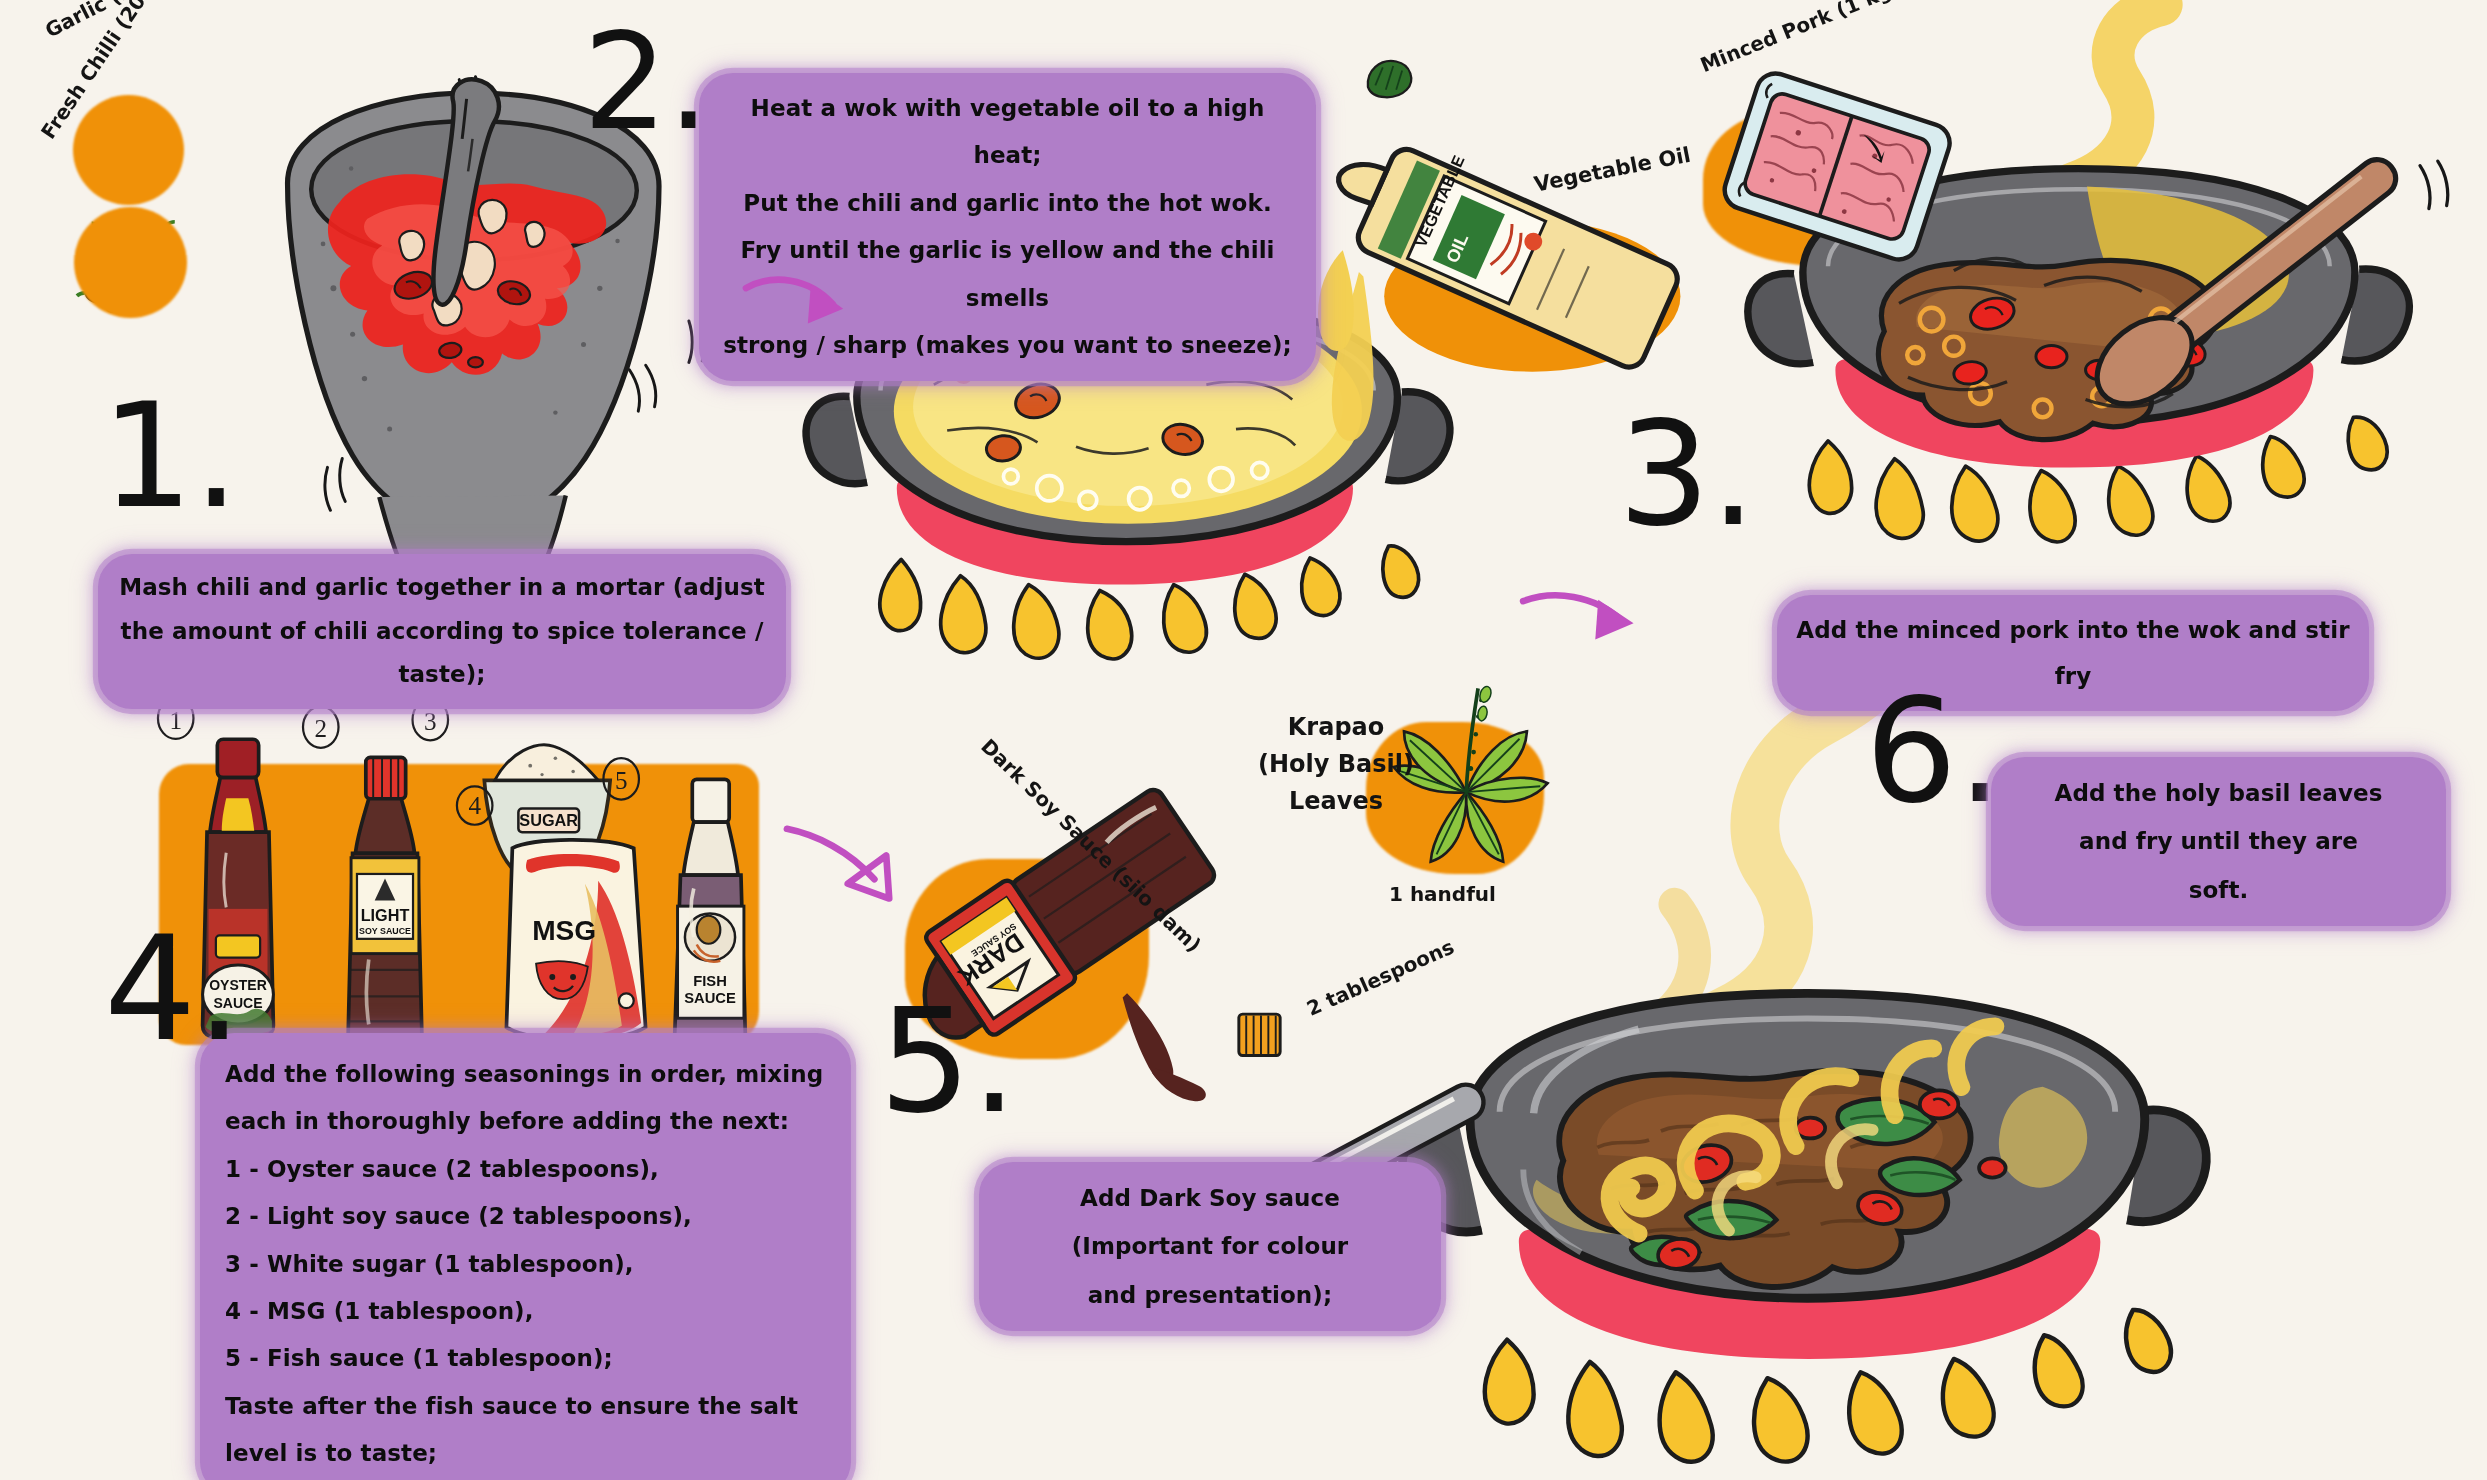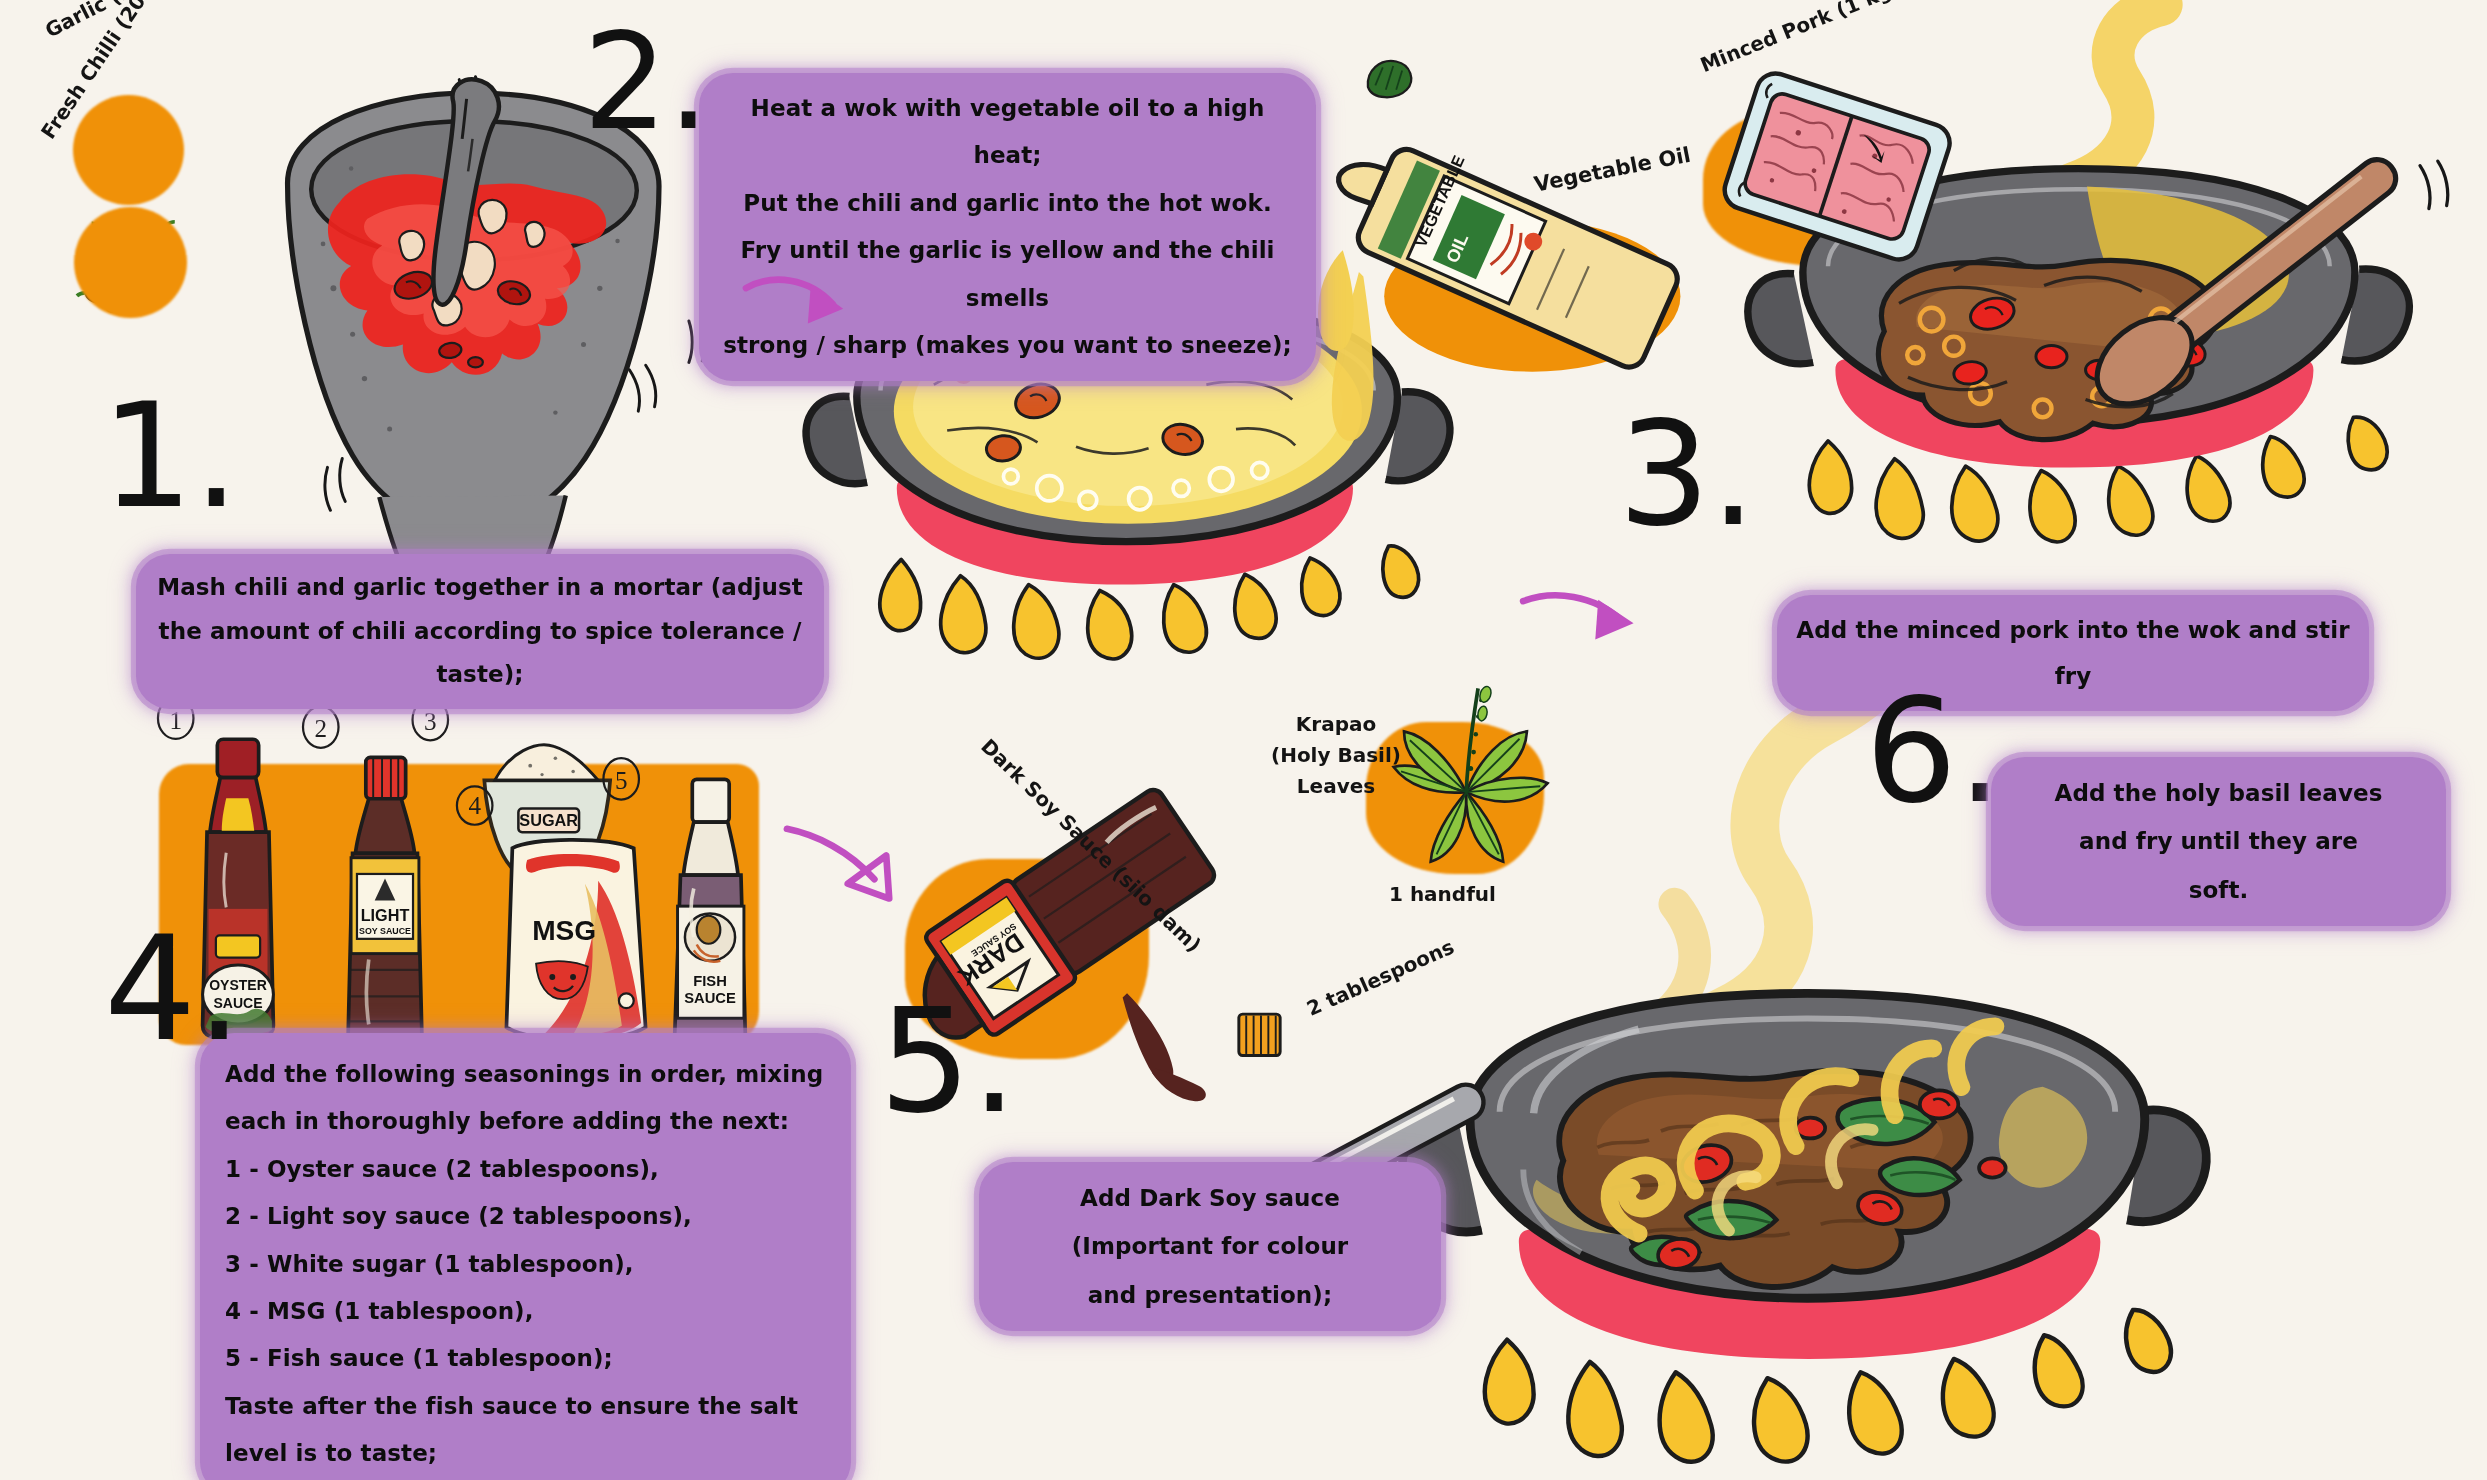--- a/index.html
+++ b/index.html
@@ -174,21 +174,21 @@
 
     <path d="M322 78 C316 56 338 42 360 50 C382 58 390 84 378 104
              C366 124 350 200 340 268 C332 324 318 354 306 352
              C294 350 292 318 300 262 C310 188 326 100 322 78 Z" fill="#7b7b7e" stroke="#1c1c1c" stroke-width="6"></path>
     <path d="M340 74 C338 92 336 112 334 128" stroke="#1c1c1c" stroke-width="4" fill="none"></path>
     <path d="M348 128 C346 144 344 160 342 172" stroke="#2b2b2b" stroke-width="3.4" fill="none"></path>
   </svg>
 
   <div class="stepnum" style="left:101px;top:397px;font-size:145px;">1.</div>
 
-  <div class="hl" style="left:98px;top:554px;width:688px;font-size:23px;line-height:1.9;margin-left:38px;">
+  <div class="hl" style="left:98px;top:554px;width:688px;font-size:23px;line-height:1.9;">
     <span class="bg"></span>
     <p>Mash chili and garlic together in a mortar (adjust the amount of chili according to spice tolerance / taste);</p>
   </div>
 
   <div class="stepnum" style="left:583px;top:28px;font-size:133px;">2.</div>
 
   <div class="hl" style="left:699px;top:73px;width:617px;font-size:23px;line-height:2.06;">
     <span class="bg"></span>
     <p>Heat a wok with vegetable oil to a high heat;</p>
     <p>Put the chili and garlic into the hot wok.</p>
@@ -636,21 +636,21 @@
         <circle cx="160" cy="96" r="3.2"></circle>
       <circle cx="163" cy="72" r="3"></circle>
         <circle cx="166" cy="48" r="2.8"></circle>
       <circle cx="170" cy="26" r="2.6"></circle>
     </g>
     <g fill="#8cc63f" stroke="#14401a" stroke-width="2">
       <ellipse cx="176" cy="18" rx="7" ry="11" transform="rotate(18 176 18)"></ellipse>
       <ellipse cx="172" cy="44" rx="6" ry="10" transform="rotate(12 172 44)"></ellipse>
     </g>
   </svg>
-  <div class="lab multi" style="left:1251px;top:709px;width:170px;font-size:20px;">
+  <div class="lab multi" style="left:1251px;top:709px;width:170px;font-size:24px;">
     <span>Krapao</span><br>
     <span>(Holy Basil)</span><br>
     <span>Leaves</span>
   </div>
   <div class="lab" style="left:1389px;top:882px;font-size:20px;">1 handful</div>
 
   <svg class="smoke" style="left:1451px;top:651px;width:489px;height:518px;z-index:18;" viewBox="0 0 660 700">
     <path d="M288 690 C232 600 300 520 372 486 C452 448 482 372 430 300
              C386 238 418 140 500 96 C560 64 596 30 604 4" fill="none" stroke="#f5d15a" stroke-width="66" stroke-linecap="round" opacity=".55"></path>
     <path d="M196 690 C152 606 216 540 272 504 C336 464 346 398 302 342" fill="none" stroke="#f0c542" stroke-width="44" stroke-linecap="round" opacity=".45"></path>

